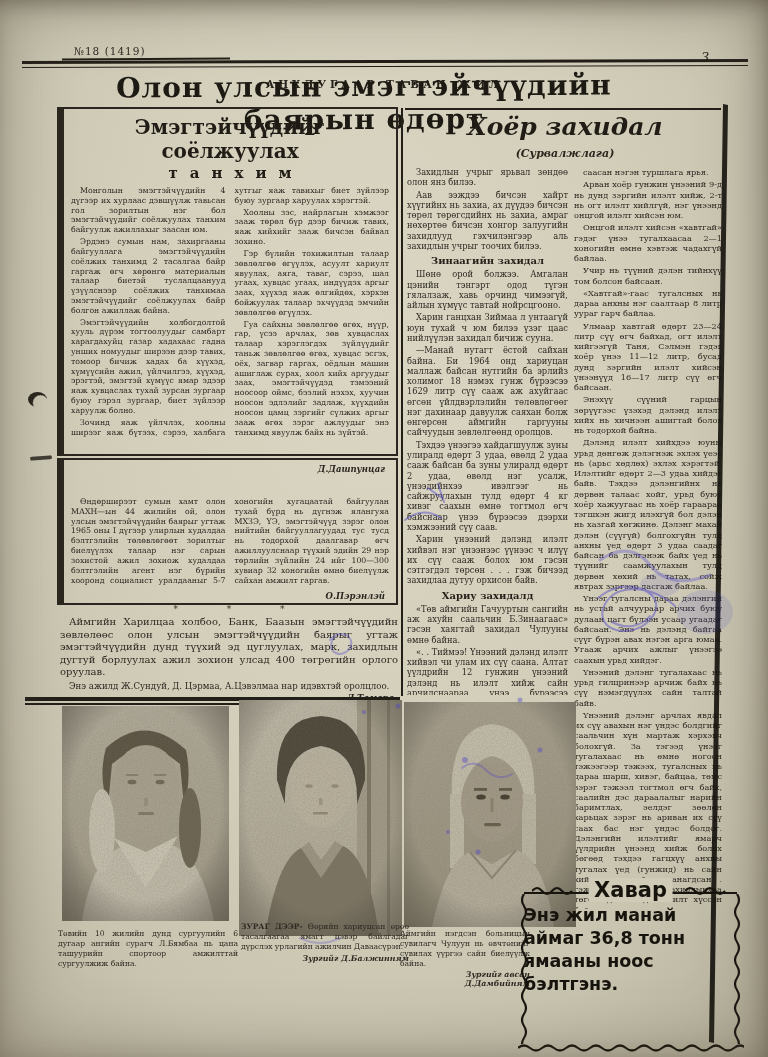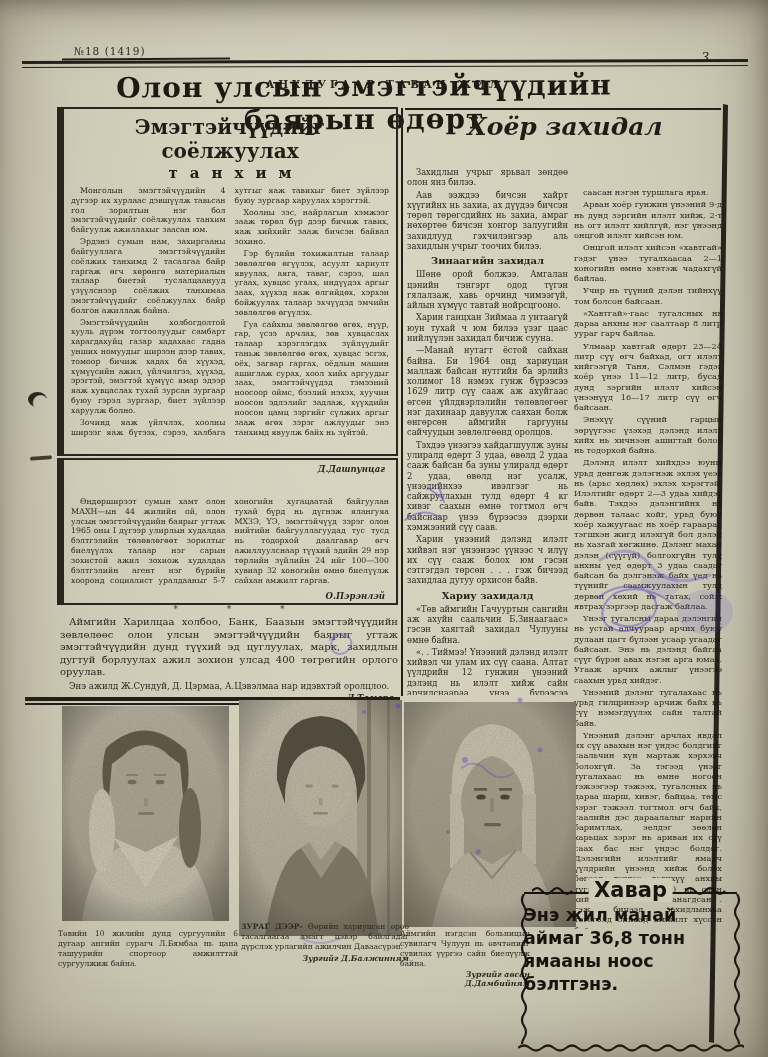--- a/index.html
+++ b/index.html
@@ -81,36 +81,37 @@
     <p class="bp3" style="font-size:8.6px;">Энэ ажилд Ж.Сундуй, Д. Цэрмаа, А.Цэвэлмаа нар идэвхтэй оролцлоо.</p>
     <div class="sig">—Л.Тамара</div>
   </div>
   <div class="abs rule" style="left:25px;top:697px;width:375px;height:4px;"></div>
   <div class="abs rule" style="left:25px;top:703px;width:375px;height:1.5px;"></div>
 
   <div class="abs rule" style="left:401px;top:108px;width:2px;height:588px;"></div>
   <div class="abs rule" style="left:405px;top:108px;width:316px;height:2px;"></div>
 
   <div class="abs a-title-it" style="left:420px;top:112px;width:290px;font-size:25px;">Хоёр захидал</div>
+  <div class="abs it-sub" style="left:420px;top:147px;width:290px;">(Сурвалжлага)</div>
 
   <div class="abs" style="left:407px;top:167px;width:161px;height:528px;overflow:hidden;">
     <p class="bp2">Захидлын учрыг ярьвал зөндөө олон янз билээ.</p>
     <p class="bp2">Аав ээждээ бичсэн хайрт хүүгийнх нь захиа, ах дүүдээ бичсэн төрөл төрөгсдийнх нь захиа, амраг нөхөртөө бичсэн хонгор залуугийн захидлууд гэхчилэнгээр аль захидлын учрыг тоочих билээ.</p>
     <div class="subhead">Зинаагийн захидал</div>
     <p class="bp2">Шөнө орой болжээ. Амгалан цэнийн тэнгэрт одод түгэн гялалзаж, хавь орчинд чимээгүй, айлын хүмүүс тавтай нойрсцгооно.</p>
     <p class="bp2">Харин ганцхан Зиймаа л унтаагүй юун тухай ч юм билээ үзэг цаас нийлүүлэн захидал бичиж сууна.</p>
     <p class="bp2">—Манай нутагт ёстой сайхан байна. Би 1964 онд хариуцан маллаж байсан нутгийн ба эрлийз холимог 18 нэмэх гунж бүрээсээ 1629 литр сүү сааж аж ахуйгаас өгсөн үйлдвэрлэлийн төлөвлөгөөг нэг дахинаар давуулж саяхан болж өнгөрсөн аймгийн гаргууны сайчуудын зөвлөлгөөнд оролцов.</p>
     <p class="bp2">Тэхдээ үнээгээ хайдагшуулж зуны улиралд өдөрт 3 удаа, өвөлд 2 удаа сааж байсан ба зуны улиралд өдөрт 2 удаа, өвөлд нэг усалж, үнээдийнхээ ивэлгээг нь сайжруулахын тулд өдөрт 4 кг хивэг саахын өмнө тогтмол өгч байснаар үнээ бүрээсээ дээрхи хэмжээний сүү саав.</p>
     <p class="bp2">Харин үнээний дэлэнд илэлт хийвэл нэг үнээнээс үүнээс ч илүү их сүү сааж болох юм гэсэн сэтгэгдэл төрсөн . . . гэж бичээд захидлаа дутуу орхисон байв.</p>
     <div class="subhead">Хариу захидалд</div>
     <p class="bp2">«Төв аймгийн Гачууртын сангийн аж ахуйн саальчин Б.Зинаагаас» гэсэн хаягтай захидал Чулууны өмнө байна.</p>
     <p class="bp2">«. . Тиймээ! Үнээний дэлэнд илэлт хийвэл чи улам их сүү саана. Алтат үүлдрийн 12 гунжин үнээний дэлэнд нь илэлт хийж сайн арчилснаараа үнээ бүрээсээ дунджаар 3900 литр сүү</p>
   </div>
 
-  <div class="abs" style="left:574px;top:167px;width:148px;height:742px;overflow:hidden;margin-top:20px;">
+  <div class="abs" style="left:574px;top:167px;width:148px;height:742px;overflow:hidden;">
     <p class="bp3">саасан нэгэн туршлага ярья.</p>
     <p class="bp3">Арван хоёр гунжин үнээний 9-д нь дунд зэргийн илэлт хийж, 2-т нь огт илэлт хийлгүй, нэг үнээнд онцгой илэлт хийсэн юм.</p>
     <p class="bp3">Онцгой илэлт хийсэн «хавтгай» гэдэг үнээ тугалхаасаа 2—1 хоногийн өмнө хэвтэж чадахгүй байлаа.</p>
     <p class="bp3">Учир нь түүний дэлэн тийнхүү том болсон байсаан.</p>
     <p class="bp3">«Хавтгай»-гаас тугалсных нь дараа анхны нэг саалтаар 8 литр уураг гарч байлаа.</p>
     <p class="bp3">Улмаар хавтгай өдөрт 23—24 литр сүү өгч байхад, огт илэлт хийгээгүй Таня, Сэлмэн гэдэг хоёр үнээ 11—12 литр, бусад дунд зэргийн илэлт хийсэн үнээнүүд 16—17 литр сүү өгч байсаан.</p>
     <p class="bp3">Энэхүү сүүний гарцын зөрүүгээс үзэхэд дэлэнд илэлт хийх нь хичнээн ашигтай болох нь тодорхой байна.</p>
     <p class="bp3">Дэлэнд илэлт хийхдээ юуны урьд дөнгөж дэлэгнэж эхлэх үеэс нь (арьс хөдлөх) эхлэх хэрэгтэй. Илэлтийг өдөрт 2—3 удаа хийдэг байв. Тэхдээ дэлэнгийнх нь дөрвөн талаас хойг, урьд буюу хоёр хажуугаас нь хоёр гараараа тэгшхэн жигд илэхгүй бол дэлэн нь хазгай хөгжинө. Дэлэнг махан дэлэн (сүүгүй) болгохгүйн тулд анхны үед өдөрт 3 удаа саадаг байсан ба дэлгэнэж байх үед нь түүнийг саамжуулахын тулд дөрвөн хөхий нь татах, сойж явтрах зэргээр дасгаж байлаа.</p>
     <p class="bp3">Үнээг тугалсны дараа дэлэнгий нь устай алчуураар арчих буюу дулаан цагт бүлээн усаар угаадаг байсаан. Энэ нь дэлэнд байгаа сүүг бүрэн авах нэгэн арга юмаа. Угааж арчих ажлыг үнээгээ саахын урьд хийдэг.</p>
     <p class="bp3">Үнээний дэлэнг тугалахаас нь урьд гилцринээр арчиж байх нь сүү нэмэгдүүлэх сайн талтай байв.</p>

